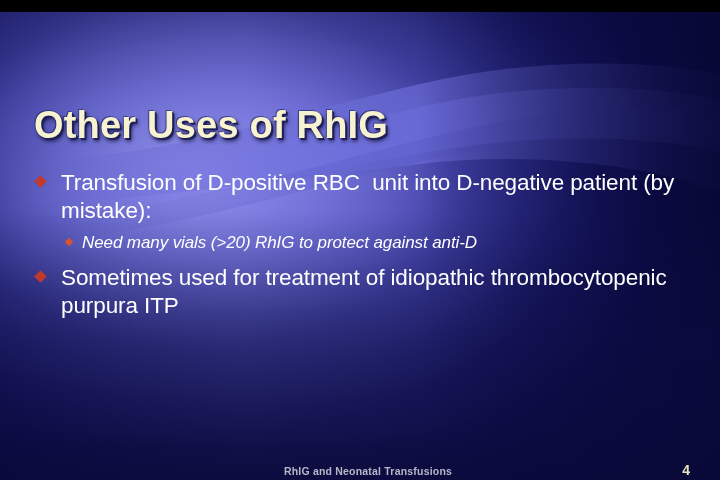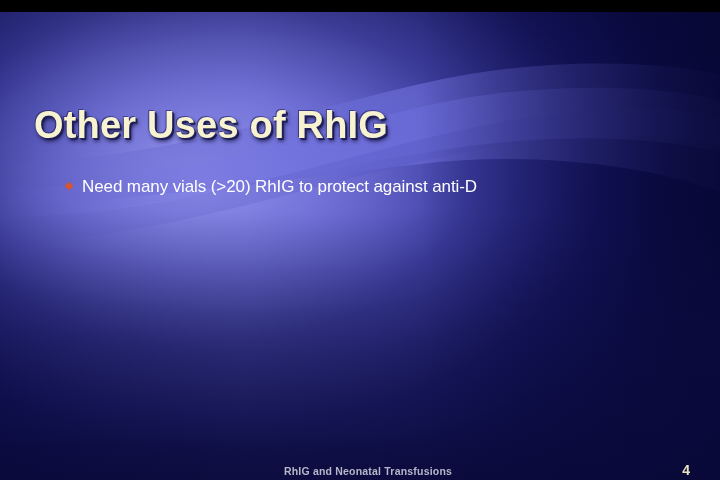--- a/index.html
+++ b/index.html
@@ -134,20 +134,21 @@
   .txt2 {
     color: #ffffff;
     font-size: 17px;
     line-height: 24px;
     letter-spacing: -0.1px;
     white-space: pre-wrap;
   }
   .sub-wrap {
     padding-left: 30px;
     margin: 6px 0 9px 0;
+    font-style: italic;
   }
 
   
   .footer-text {
     position: absolute;
     left: 0;
     right: 0;
     top: 453px;
     text-align: center;
     color: #b6b6ca;
@@ -199,27 +200,35 @@
     <path d="M 0,206 C 190,204 350,138 500,110 C 600,92 670,94 720,104 L 720,132 C 660,120 580,122 490,136 C 340,160 180,226 0,232 Z" fill="url(#wv3)"></path>
   </svg>
 
   <div class="bg-dim-right"></div>
   <div class="bg-dim-bottom"></div>
 
   <div class="title">Other Uses of RhIG</div>
 
   <div class="body-block">
 
+    <div class="bullet-row lvl1">
+      <span class="dia1"></span>
+      <span class="txt1">Transfusion of D-positive RBC  unit into D-negative patient (by mistake):</span>
+    </div>
 
     <div class="sub-wrap">
       <div class="bullet-row">
         <span class="dia2"></span>
         <span class="txt2">Need many vials (&gt;20) RhIG to protect against anti-D</span>
       </div>
     </div>
 
+    <div class="bullet-row lvl1">
+      <span class="dia1"></span>
+      <span class="txt1">Sometimes used for treatment of idiopathic thrombocytopenic purpura ITP</span>
+    </div>
 
   </div>
 
   <div class="footer-text">RhIG and Neonatal Transfusions</div>
   <div class="page-num">4</div>
 
 </div>
 
 </body></html>

